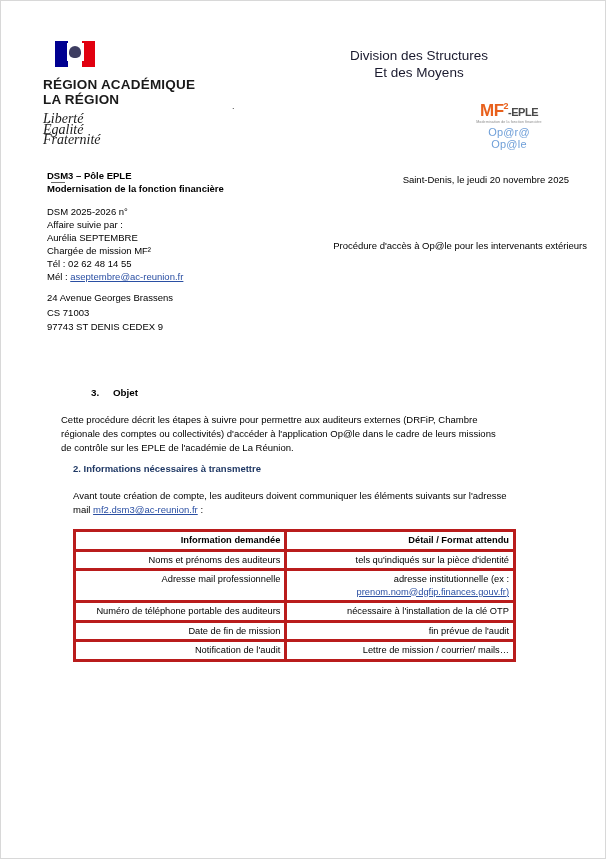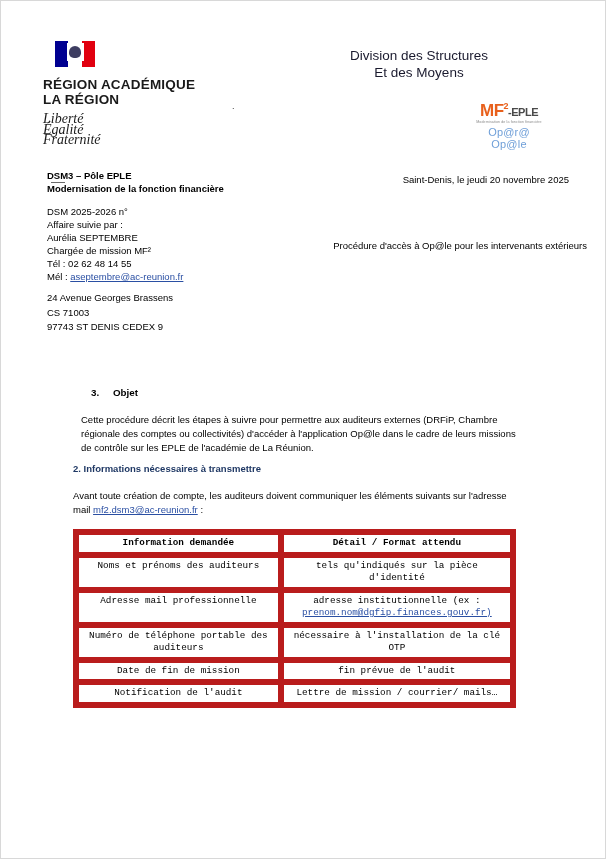--- a/index.html
+++ b/index.html
@@ -203,21 +203,21 @@
     top: 386px;
     font-weight: bold;
     font-size: 9.8px;
   }
   .sec-objet .num {
     display: inline-block;
     width: 22px;
   }
   .para-1 {
     position: absolute;
-    left: 80px;
+    left: 60px;
     top: 412px;
     width: 444px;
     font-size: 9.5px;
     line-height: 14px;
   }
   .sec-2 {
     position: absolute;
     left: 72px;
     top: 462px;
     font-weight: bold;
@@ -241,26 +241,25 @@
   table.info-table {
     position: absolute;
     left: 72px;
     top: 528px;
     width: 443px;
     border-collapse: collapse;
     font-size: 9.3px;
   }
   table.info-table th,
   table.info-table td {
-    border: 6px solid #b91c1c;
+    border: 3px solid #b91c1c;
     padding: 2px 4px;
-    text-align: center;
+    text-align: right;
     vertical-align: top;
     line-height: 12.5px;
-    font-family: Liberation Mono, monospace;
   }
   table.info-table th {
     font-weight: bold;
   }
   table.info-table td.col1 { width: 216px; }
   table.info-table td.col2 { width: 225px; }
   table.info-table a {
     color: #2a4fa3;
     text-decoration: underline;
   }

